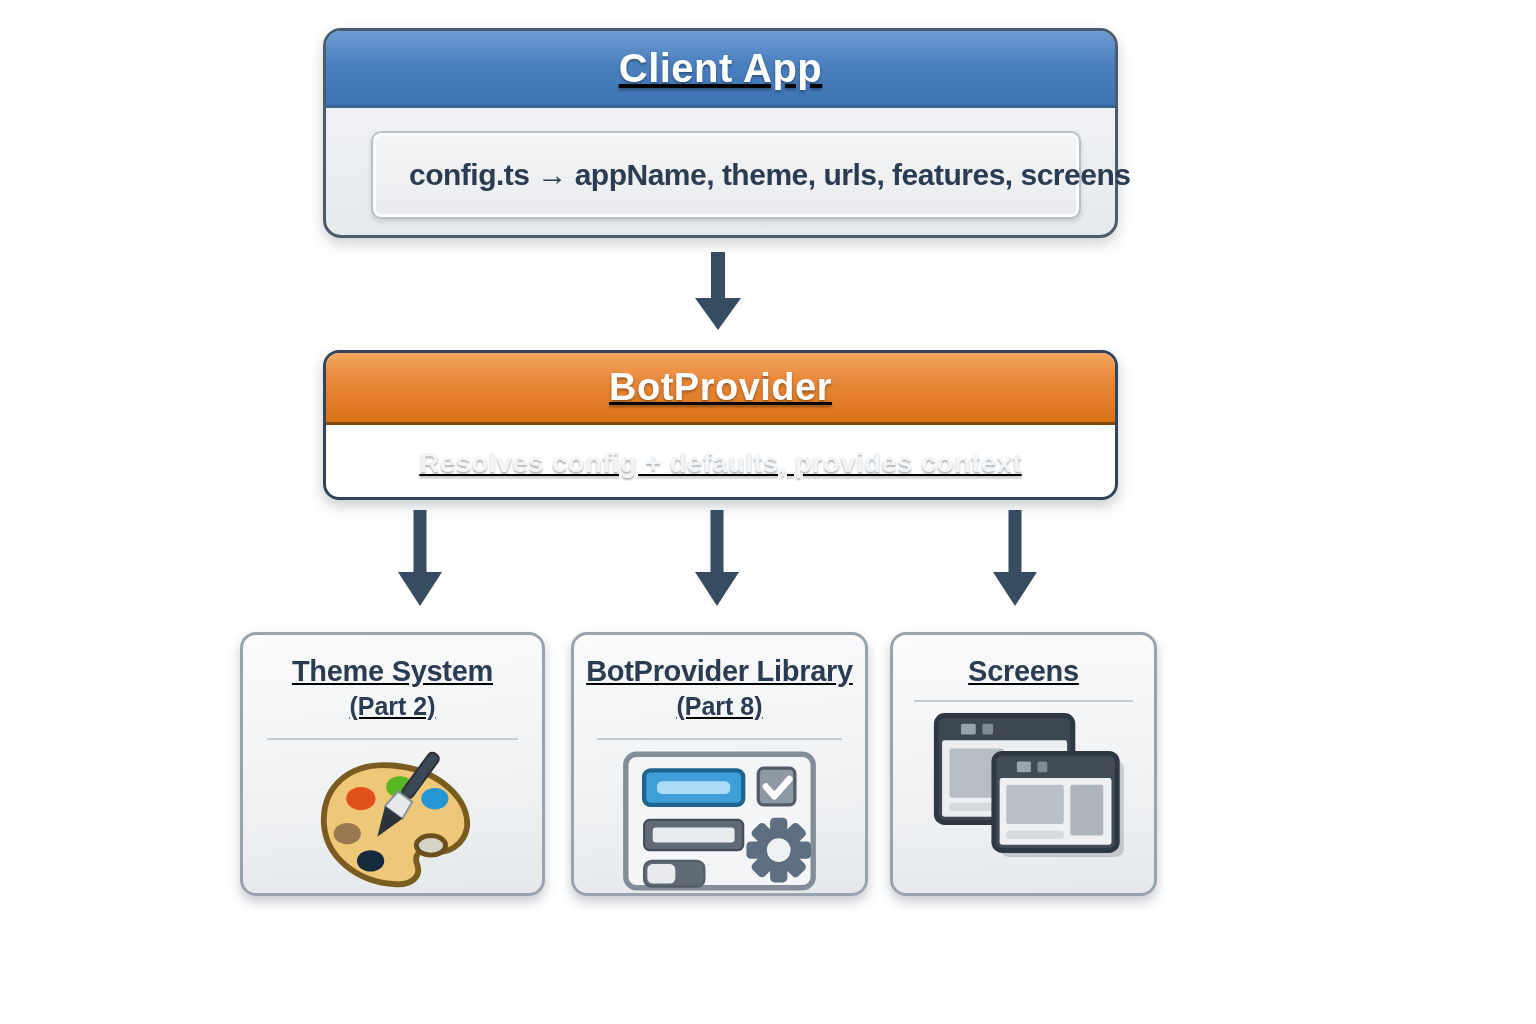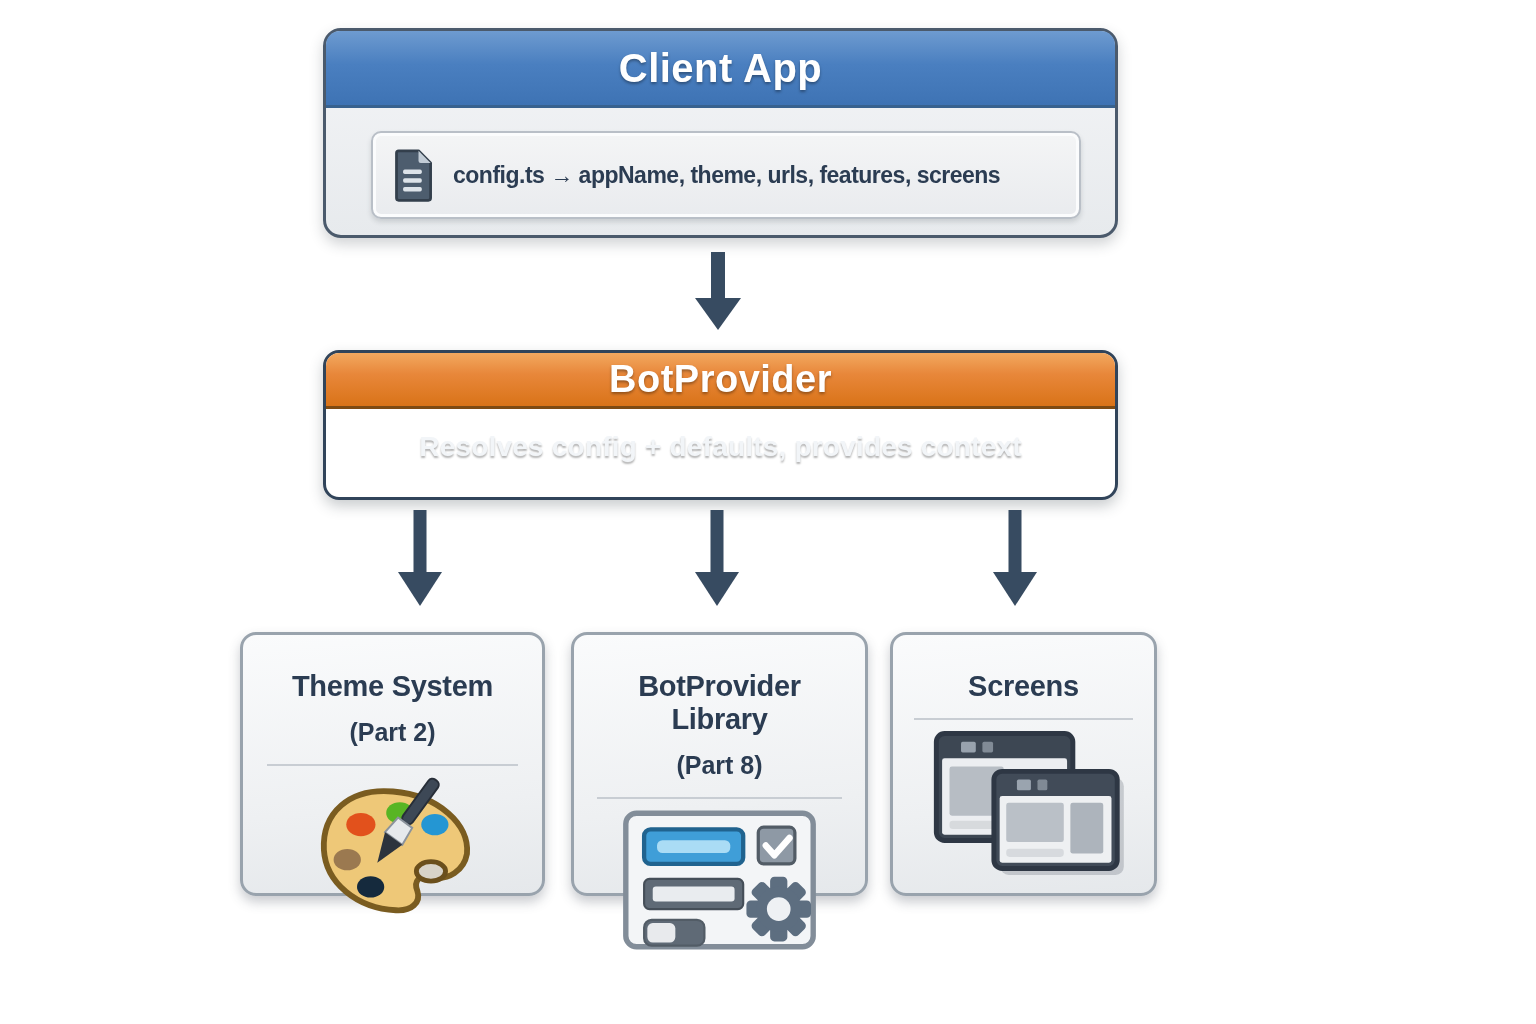--- a/index.html
+++ b/index.html
@@ -1,20 +1,20 @@
 <!DOCTYPE html>
 <html style="--client-header-blue: #4a7fc0; --client-header-blue-light: #6e9bd0; --provider-header-orange: #e8873a; --provider-body-slate: #49647f; --arrow-slate: #374b61; --heading-navy: #2b3c52; --box-border-gray: #99a3ad;"><head>
 <meta charset="utf-8">
 <style>
   html,body{margin:0;padding:0;background:#ffffff;}
   .canvas{
     position:relative;width:1536px;height:1024px;background:#ffffff;overflow:hidden;
     font-family:"Liberation Sans", sans-serif;
   }
-  .box{position:absolute;box-sizing:border-box;}
+  .box{position:absolute;box-sizing:border-box;text-decoration:underline;}
 
   
   .client-app{
     left:323px;top:28px;width:795px;height:210px;
     border:3px solid #4b5a6c;border-radius:18px;
     background:linear-gradient(180deg,#f4f5f7 0%,#e7eaed 100%);
     box-shadow:0 6px 14px rgba(40,50,60,.22);
   }
   .client-header{
     height:74px;border-radius:14px 14px 0 0;
@@ -27,36 +27,36 @@
     text-shadow:0 2px 3px rgba(0,0,0,.35);
   }
   .config-bar{
     position:absolute;left:45px;top:100px;width:710px;height:88px;box-sizing:border-box;
     background:linear-gradient(180deg,#f4f5f6 0%,#e9ebee 100%);
     border:2px solid #b9bfc7;border-radius:10px;
     box-shadow:inset 0 0 0 3px #fbfcfd,0 3px 5px rgba(60,70,80,.18);
     display:flex;align-items:center;padding:0 18px;gap:18px;
   }
   .config-text{
-    color:var(--heading-navy,#2b3c52);font-size:23px;font-weight:bold;
+    color:var(--heading-navy,#2b3c52);font-size:30px;font-weight:bold;
     letter-spacing:-0.5px;white-space:nowrap;
   }
 
   
   .arrow{position:absolute;}
   .arrow polygon,.arrow rect{fill:var(--arrow-slate,#374b61);}
 
   
   .provider{
     left:323px;top:350px;width:795px;height:150px;
     border:3px solid #31445a;border-radius:16px;overflow:hidden;
     box-shadow:0 6px 14px rgba(40,50,60,.25);
   }
   .provider-header{
-    height:56px;box-sizing:border-box;
+    height:72px;box-sizing:border-box;
     background:linear-gradient(180deg,#f2a85f 0%,var(--provider-header-orange,#e8873a) 40%,#d97318 100%);
     border-bottom:3px solid #7e4a12;
     display:flex;align-items:center;justify-content:center;
   }
   .provider-header h2{
     margin:0;color:#ffffff;font-size:38px;font-weight:bold;letter-spacing:.5px;
     text-shadow:0 2px 3px rgba(0,0,0,.35);
   }
   .provider-body{
     height:75px;
@@ -76,21 +76,21 @@
     top:632px;height:264px;
     border:3px solid var(--box-border-gray,#99a3ad);border-radius:16px;
     background:linear-gradient(175deg,#fafbfc 0%,#eef0f2 65%,#e5e8eb 100%);
     box-shadow:0 6px 12px rgba(60,70,82,.28);
     text-align:center;padding-top:20px;
   }
   .child-theme{left:240px;width:305px;}
   .child-components{left:571px;width:297px;}
   .child-screens{left:890px;width:267px;}
   .child h3{
-    margin:15px;color:var(--heading-navy,#2b3c52);font-size:29px;font-weight:bold;letter-spacing:-0.3px;
+    margin:0;color:var(--heading-navy,#2b3c52);font-size:29px;font-weight:bold;letter-spacing:-0.3px;
   }
   .child .part{
     margin:4px 0 17px 0;color:var(--heading-navy,#2b3c52);font-size:25px;font-weight:bold;
   }
   .child .divider{
     border:none;border-top:2px solid #c8cdd3;width:84%;margin:12px auto 0 auto;
   }
   .icon-wrap{display:flex;align-items:center;justify-content:center;height:150px;margin-top:6px;}
 </style>
 </head>

